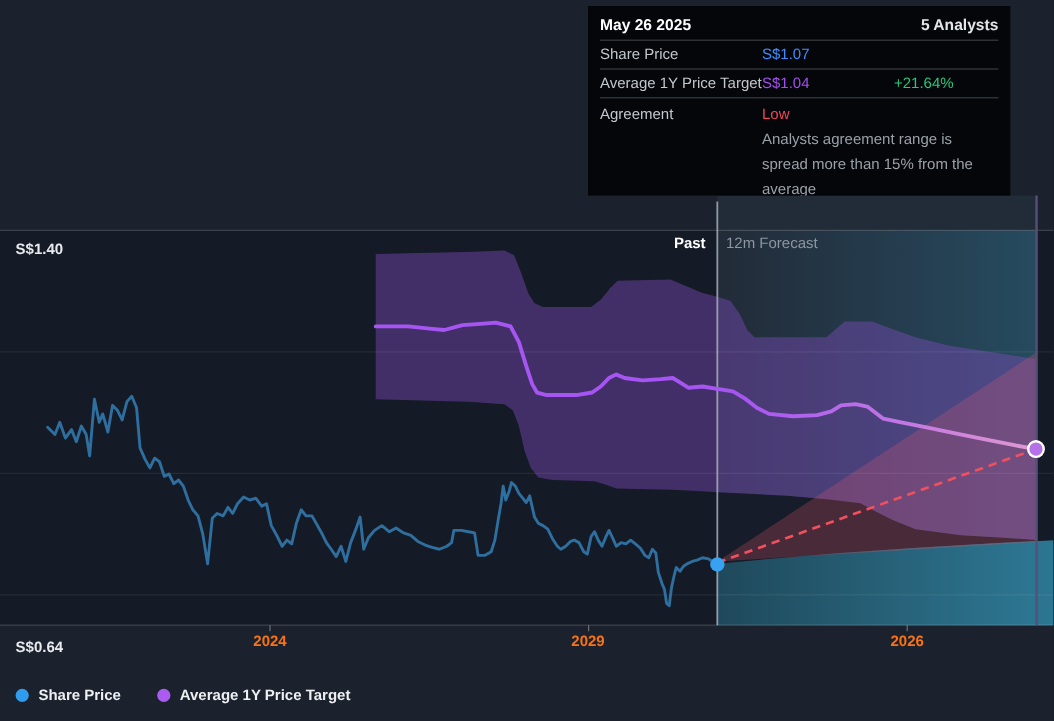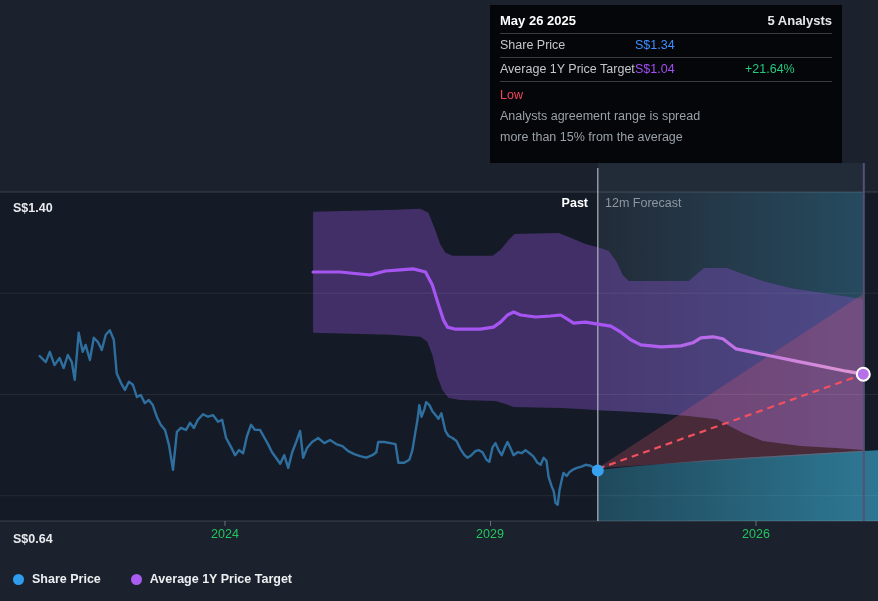--- a/index.html
+++ b/index.html
@@ -8,21 +8,21 @@
     position: relative; width: 878px; height: 601px; overflow: hidden;
     background:#1b222d; font-family:"Liberation Sans", sans-serif;
   }
   svg.chart { position:absolute; left:0; top:0; z-index:1; }
   .lbl { position:absolute; z-index:2; font-size:12.5px; color:#e8eaed; white-space:nowrap; }
   .y-label { left:13px; font-weight:700; color:#e8eaed;margin-top:35px; }
   .y-top { top:166px; }
   .y-bottom { top:497px; }
   .past-label { left:468px; top:196px; width:120px; text-align:right; font-weight:700; color:#ffffff; }
   .forecast-label { left:605px; top:196px; color:#8d96a2; }
-  .x-label { top:527px; transform:translateX(-50%); color:#22c55e; font-weight:400; }
+  .x-label { top:527px; transform:translateX(-50%); color:#f97316; font-weight:700; }
   .x-2024 { left:225px; } .x-2025 { left:490px; } .x-2026 { left:756px; }
   .legend { position:absolute; left:13px; top:572px; z-index:2; display:flex; gap:30px; align-items:center; }
   .legend-item { display:flex; align-items:center; gap:8px; font-size:12.5px; color:#edeff1; font-weight:600; cursor:pointer; }
   .legend-dot { width:11px; height:11px; border-radius:50%; flex:none; }
   .tooltip {
     position:absolute; left:490px; top:5px; width:352px; height:158px; z-index:3;
     background:#04060a; padding:0 10px; font-size:12.5px; color:#c6cbd1; overflow:hidden;
   }
   .t-head { display:flex; justify-content:space-between; align-items:center;
     padding:8px 0 5px; border-bottom:1px solid #383c42; font-size:13px; font-weight:700; color:#ffffff; }
@@ -103,28 +103,29 @@
     </div>
   </div>
 
   <div class="tooltip">
     <div class="t-head">
       <span>May 26 2025</span>
       <span class="t-analysts">5 Analysts</span>
     </div>
     <div class="t-row">
       <span class="t-label">Share Price</span>
-      <span class="t-val" style="color: rgb(62, 142, 255);">S$1.34</span>
+      <span class="t-val" style="color: rgb(62, 142, 255);">S$1.07</span>
     </div>
     <div class="t-row">
       <span class="t-label">Average 1Y Price Target</span>
       <span class="t-val" style="color: rgb(164, 79, 242);">S$1.04</span>
       <span class="t-change" style="color: rgb(37, 200, 125);">+21.64%</span>
     </div>
     <div class="t-row last">
+      <span class="t-label">Agreement</span>
       <div class="t-agree">
         <span class="t-val" style="color: rgb(242, 69, 92);">Low</span>
         <span class="t-note">Analysts agreement range is spread more than 15% from the average</span>
       </div>
     </div>
   </div>
 
 </div>
 
 </body></html>

